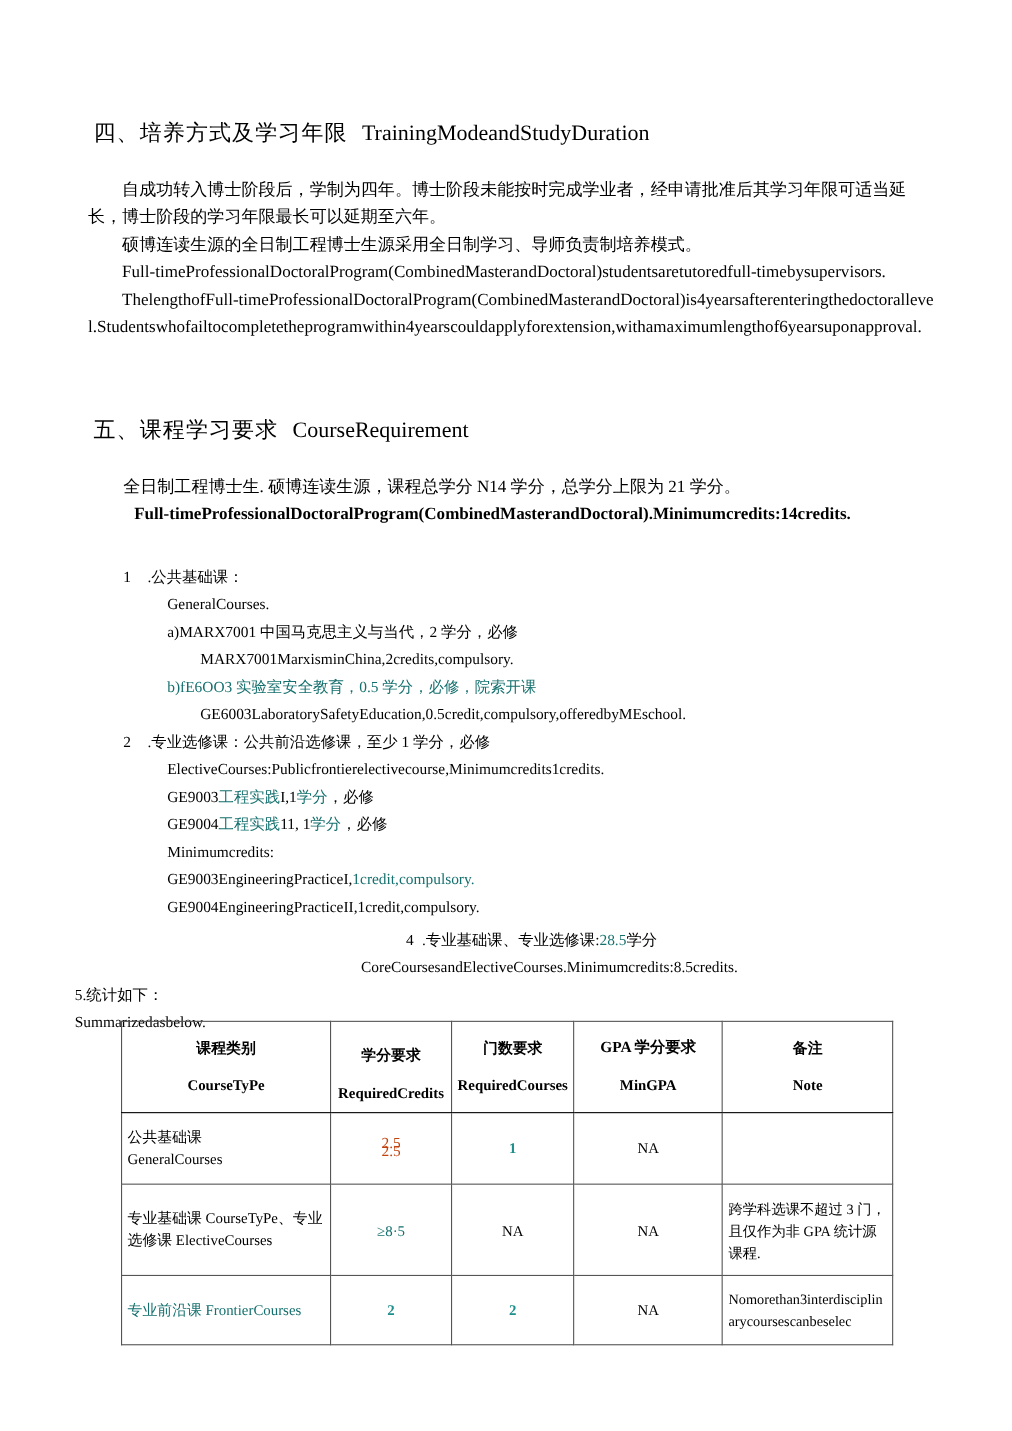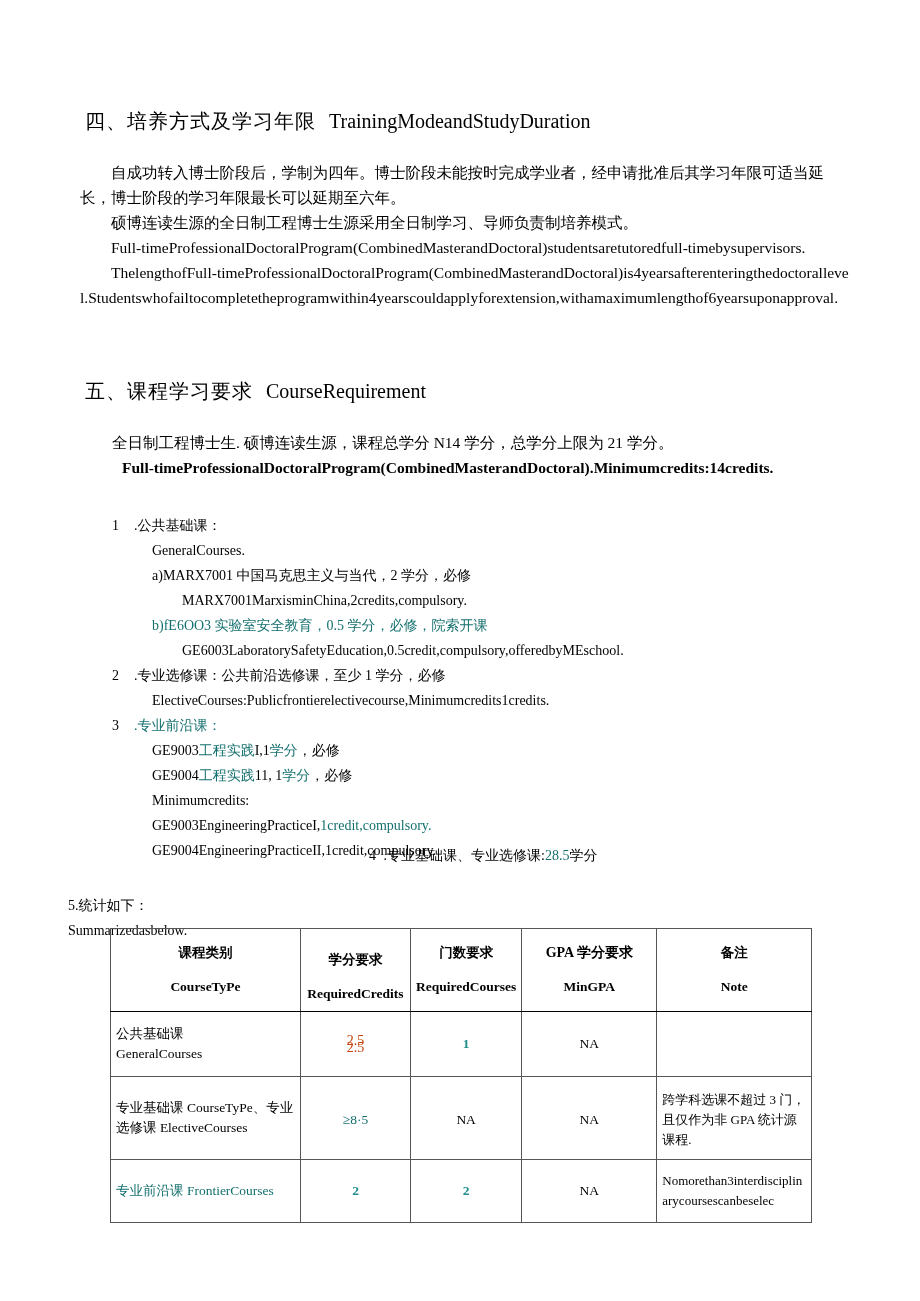--- a/index.html
+++ b/index.html
@@ -157,40 +157,38 @@
   </div>
 
   <div class="content" style="left:112px; top:663px; width:735px;">
     <div class="listline">
       <span style="display:inline-block;width:22px;">2</span><span>.专业选修课：公共前沿选修课，至少 1 学分，必修</span>
     </div>
     <div class="listline" style="padding-left:40px;">ElectiveCourses:Publicfrontierelectivecourse,Minimumcredits1credits.</div>
   </div>
 
   <div class="content" style="left:112px; top:713px; width:735px;">
-    <div class="listline">
-      <span style="display:inline-block;width:22px;">3</span><span class="teal">.专业前沿课：</span>
-    </div>
     <div class="listline" style="padding-left:40px;">
       <span class="bk">GE9003</span><span class="teal">工程实践</span><span class="bk">I,1</span><span class="teal">学分</span><span class="bk">，必修</span>
     </div>
     <div class="listline" style="padding-left:40px;">
       <span class="bk">GE9004</span><span class="teal">工程实践</span><span class="bk">11, 1</span><span class="teal">学分</span><span class="bk">，必修</span>
     </div>
     <div class="listline" style="padding-left:40px;">Minimumcredits:</div>
     <div class="listline" style="padding-left:40px;">
       <span class="bk">GE9003EngineeringPracticeI,</span><span class="teal">1credit,compulsory.</span>
     </div>
     <div class="listline" style="padding-left:40px;">GE9004EngineeringPracticeII,1credit,compulsory.</div>
   </div>
 
   <div class="content" style="left:112px; top:843px; width:735px;text-align:center;">
     <div class="listline">
       <span style="display:inline-block;width:22px;">4</span><span class="bk">.专业基础课、专业选修课:</span><span class="teal">28.5</span><span class="bk">学分</span>
     </div>
+    <div class="listline" style="padding-left:40px;">CoreCoursesandElectiveCourses.Minimumcredits:8.5credits.</div>
   </div>
 
   <div class="content" style="left:68px; top:893px; width:735px;">
     <div class="listline">5.统计如下：</div>
     <div class="listline">Summarizedasbelow.</div>
   </div>
 
   <div class="content" style="left:110px; top:928px;">
     <table class="summary">
       <colgroup>

